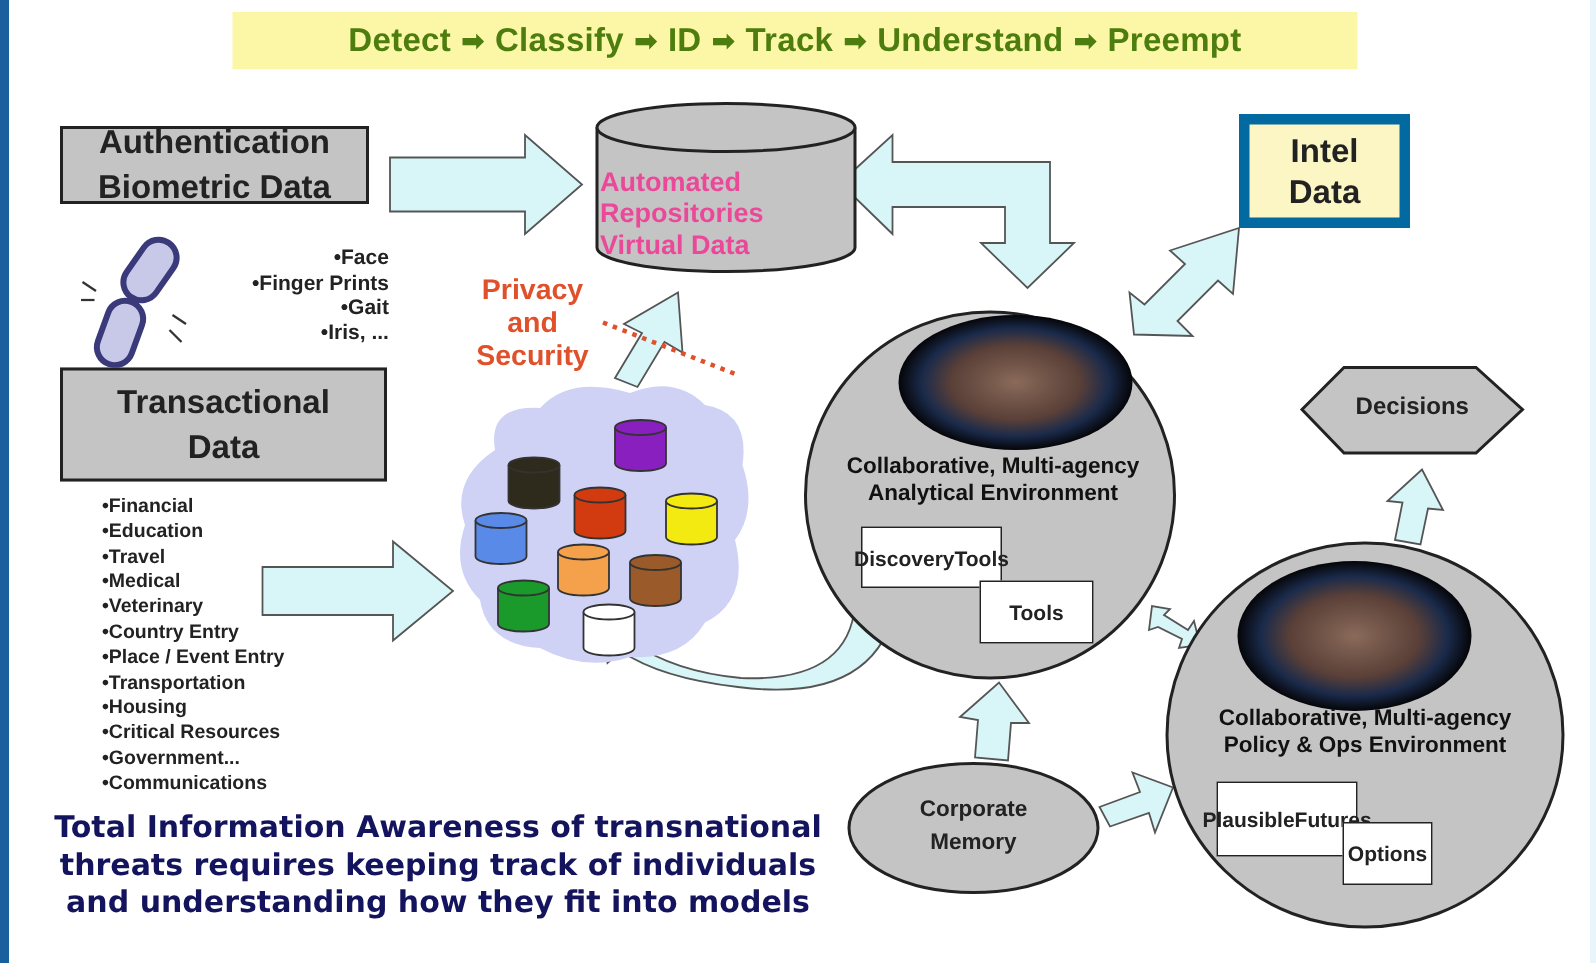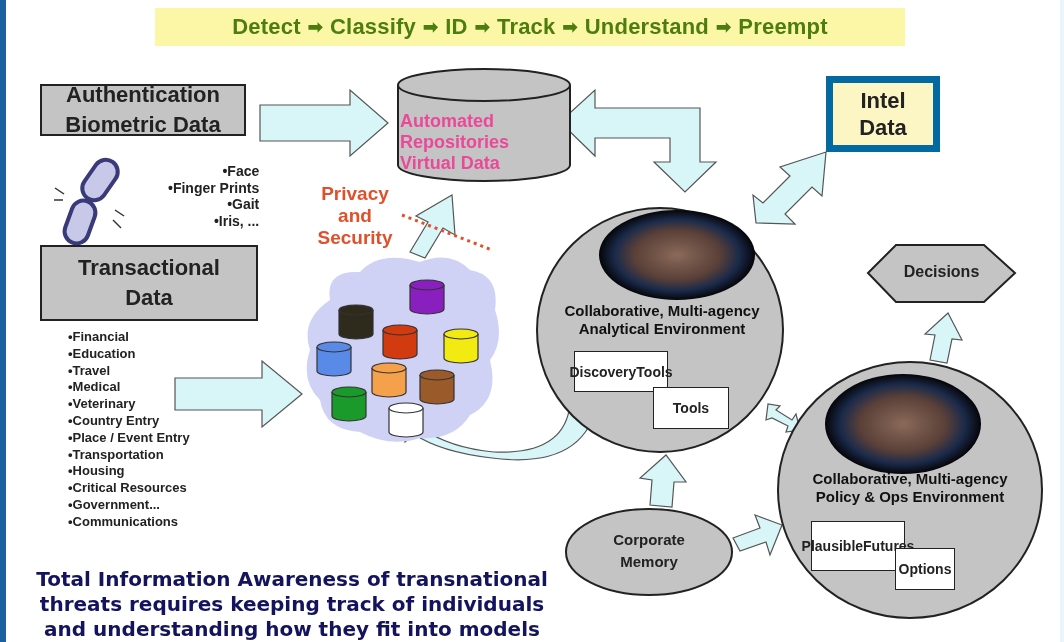--- a/index.html
+++ b/index.html
@@ -235,17 +235,17 @@
   <span>Plausible</span>
   <span>Futures</span>
 </div>
 <div class="abs white-box" style="left:895px;top:548px;width:60px;height:42px;">Options</div>
 
 <div class="abs oval-label" style="left:566px;top:529px;width:166px;">
   <div>Corporate</div>
   <div>Memory</div>
 </div>
 
-<div class="abs tagline" style="left:14px;top:539px;width:556px;margin-top:28px;">
+<div class="abs tagline" style="left:14px;top:539px;width:556px;">
   <div>Total Information Awareness of transnational</div>
   <div>threats requires keeping track of individuals</div>
   <div>and understanding how they fit into models</div>
 </div>
 
 </body></html>

